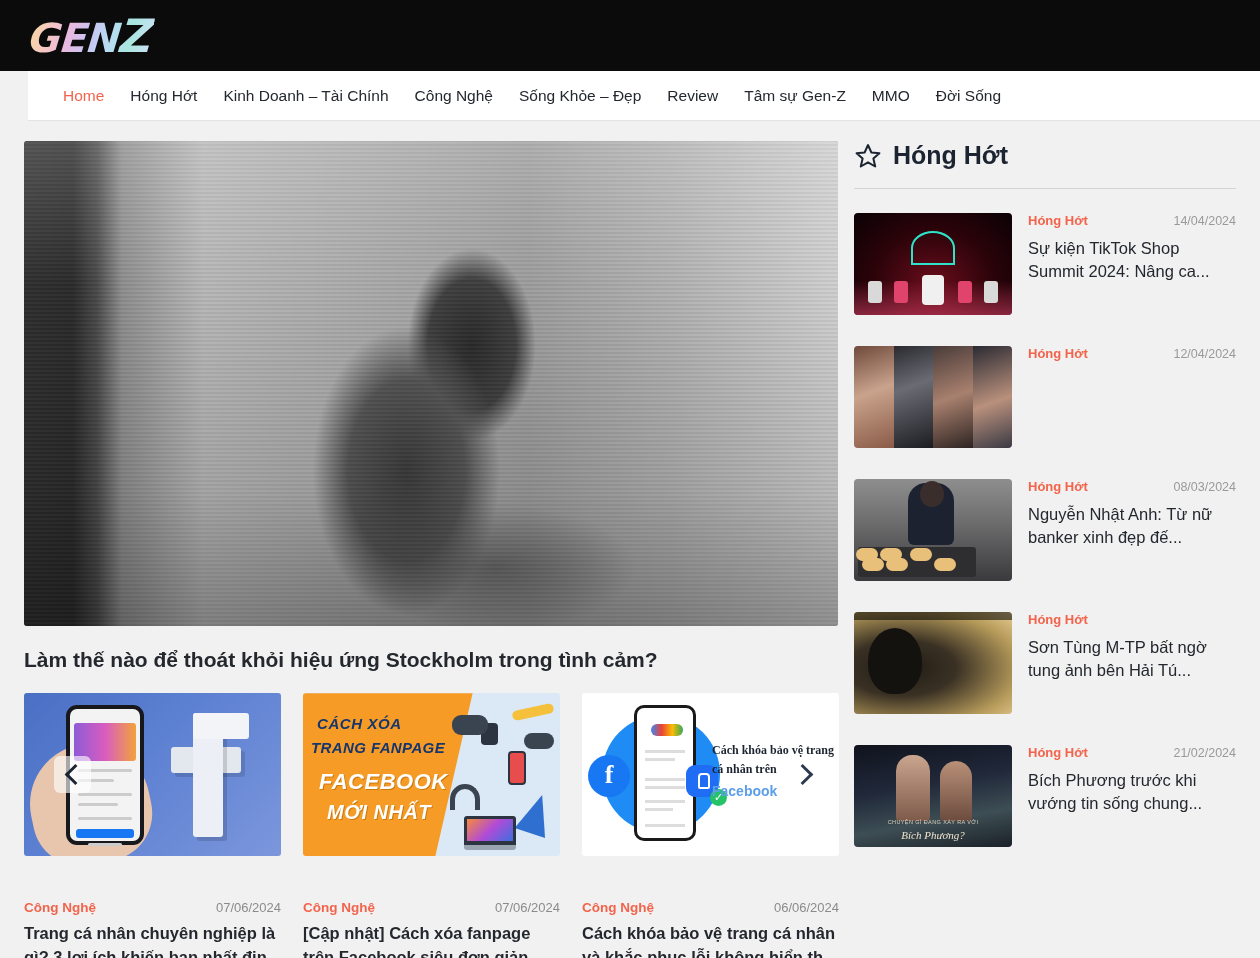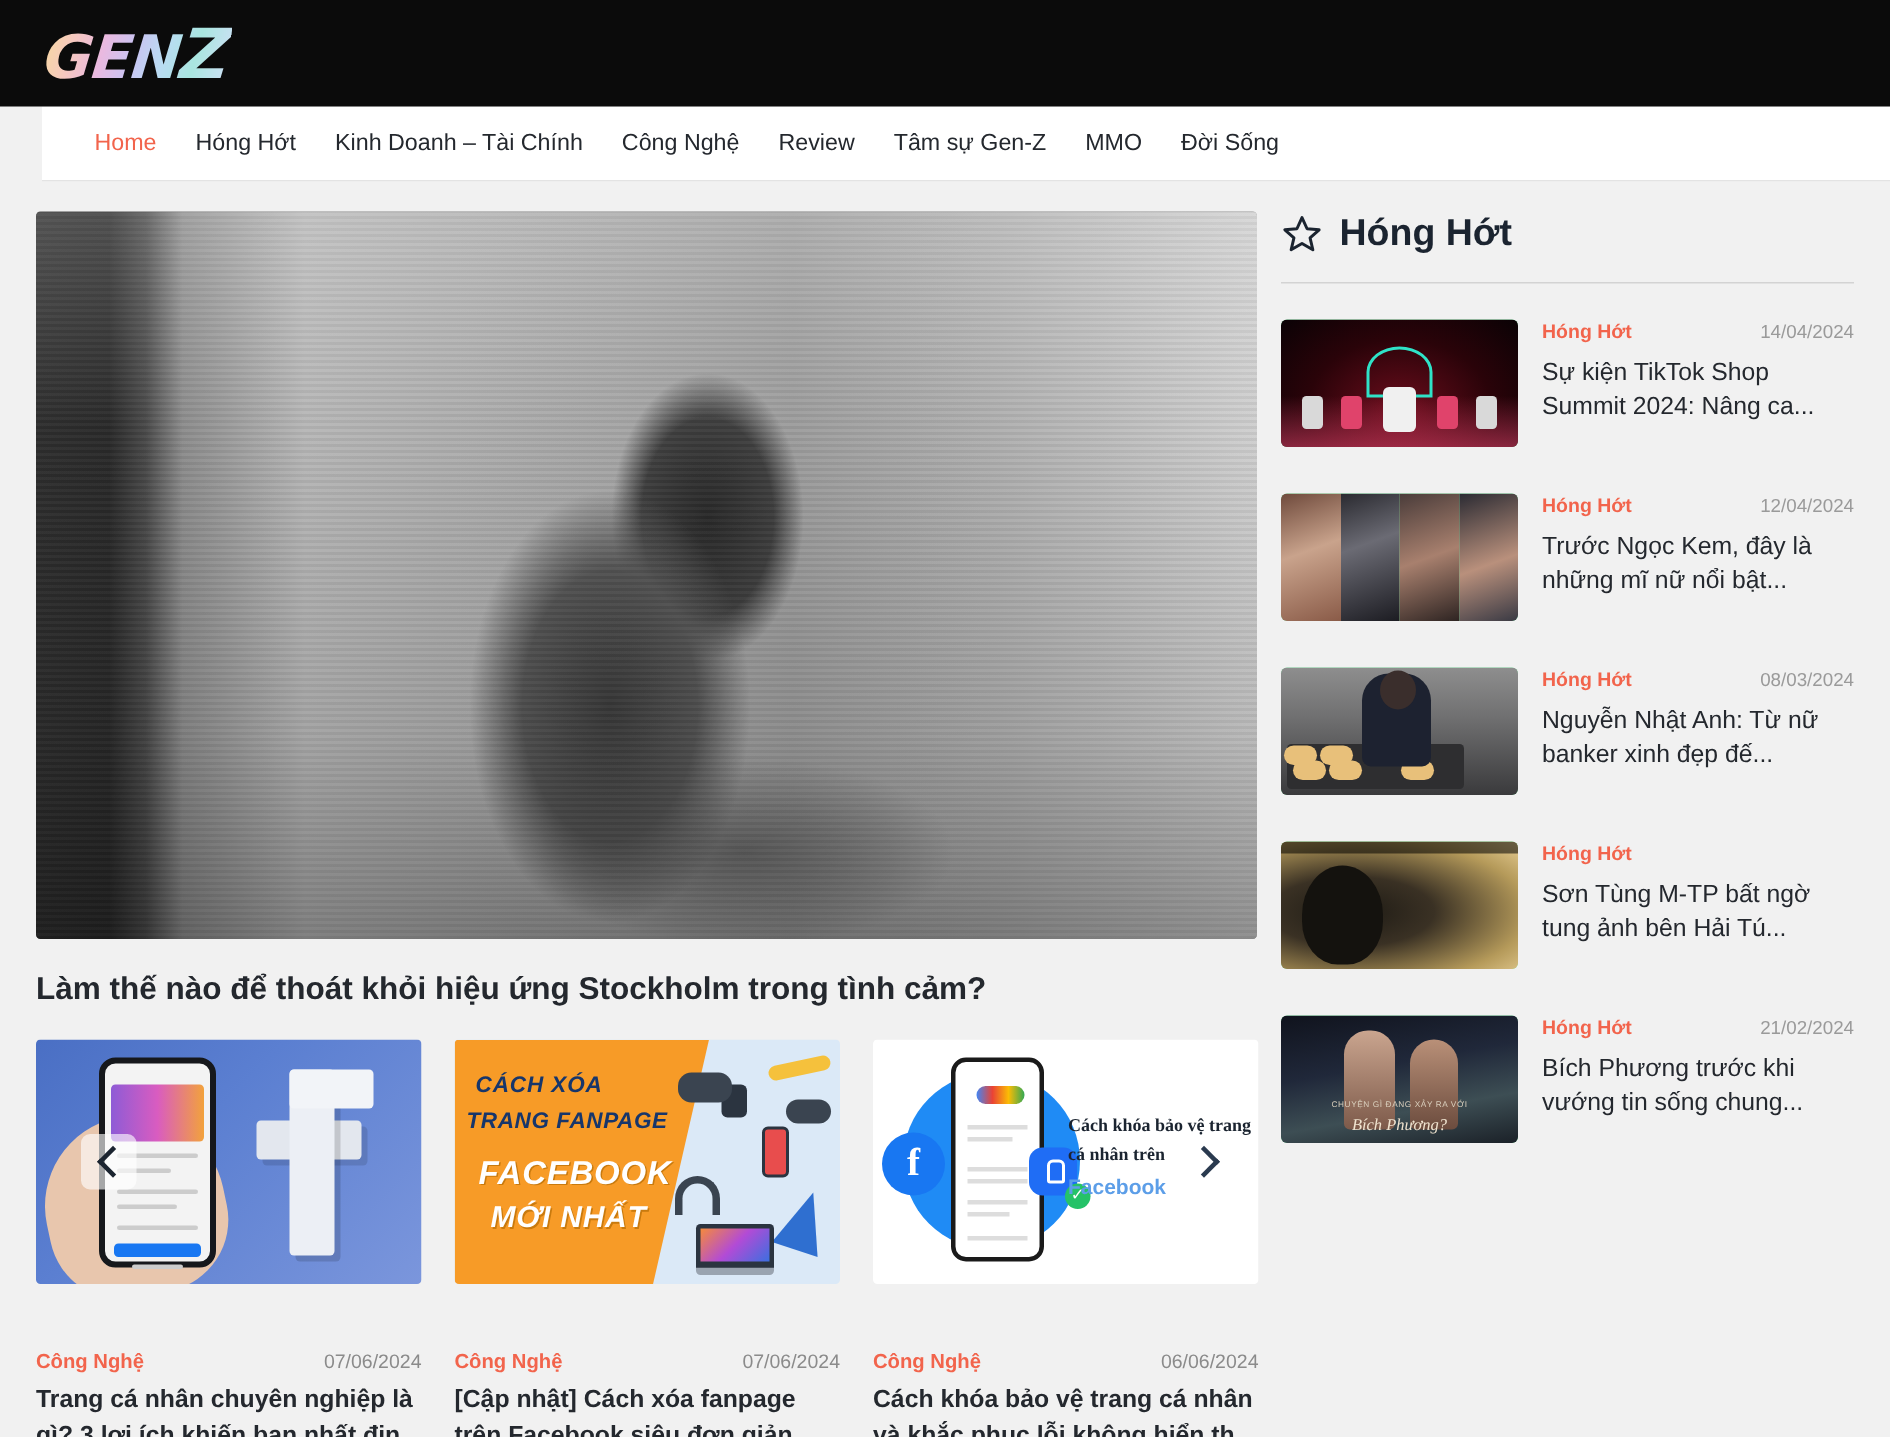--- a/index.html
+++ b/index.html
@@ -220,23 +220,23 @@
     margin-bottom: 8px;
   }
   .side-head h2 { font-size: 25px; color: #1b2430; font-weight: bold; }
   .star-icon { width: 28px; height: 28px; }
   .side-item {
     display: flex; gap: 16px;
     padding: 16px 0 15px 0;
     cursor: pointer;
   }
   .side-thumb {
-    width: 158px; height: 85px; flex: 0 0 158px;
+    width: 158px; height: 102px; flex: 0 0 158px;
     border-radius: 4px; overflow: hidden; position: relative;
-    background: #86efac;
+    background: #f0abfc;
   }
   .side-body { flex: 1; min-width: 0; }
   .side-meta { display: flex; justify-content: space-between; align-items: baseline; }
   .side-cat { color: #f2644c; font-size: 13px; font-weight: bold; }
   .side-date { color: #9a9a9a; font-size: 12.5px; }
   .side-title { margin-top: 9px; font-size: 16.5px; color: #24282e; line-height: 1.38; }
 
   
   .th-tiktok { position:absolute; inset:0; background:radial-gradient(ellipse at 50% 70%, #6b0d1c 0%, #2a0309 55%, #0a0205 100%); }
   .th-tiktok .neon { position:absolute; left:50%; top:18px; transform:translateX(-50%); width:44px; height:34px; border:2px solid #2fe3c8; border-radius:50% 50% 0 0; }
@@ -275,20 +275,21 @@
   <div class="logo">
     <span>GEN</span><span class="zed">Z</span>
   </div>
 </header>
 
 <nav class="main-nav">
   <a class="nav-item active">Home</a>
   <a class="nav-item">Hóng Hớt</a>
   <a class="nav-item">Kinh Doanh – Tài Chính</a>
   <a class="nav-item">Công Nghệ</a>
+  <a class="nav-item">Sống Khỏe – Đẹp</a>
   <a class="nav-item">Review</a>
   <a class="nav-item">Tâm sự Gen-Z</a>
   <a class="nav-item">MMO</a>
   <a class="nav-item">Đời Sống</a>
 </nav>
 
 <div class="page">
 
   <main class="content-col">
 
@@ -432,21 +433,20 @@
             <div class="g2"></div>
             <div class="g3"></div>
             <div class="g4"></div>
         </div>
       </div>
       <div class="side-body">
         <div class="side-meta">
           <span class="side-cat">Hóng Hớt</span>
           <span class="side-date">12/04/2024</span>
         </div>
-        <div class="side-title">Trước Ngọc Kem, đây là những mĩ nữ nổi bật...</div>
       </div>
     </div>
 
     <div class="side-item">
       <div class="side-thumb">
         <div class="th-baker">
           <div class="tray"></div>
           <div class="bun" style="left:8px"></div>
             <div class="bun" style="left:32px"></div>
           <div class="bun" style="left:56px;bottom:20px"></div>

